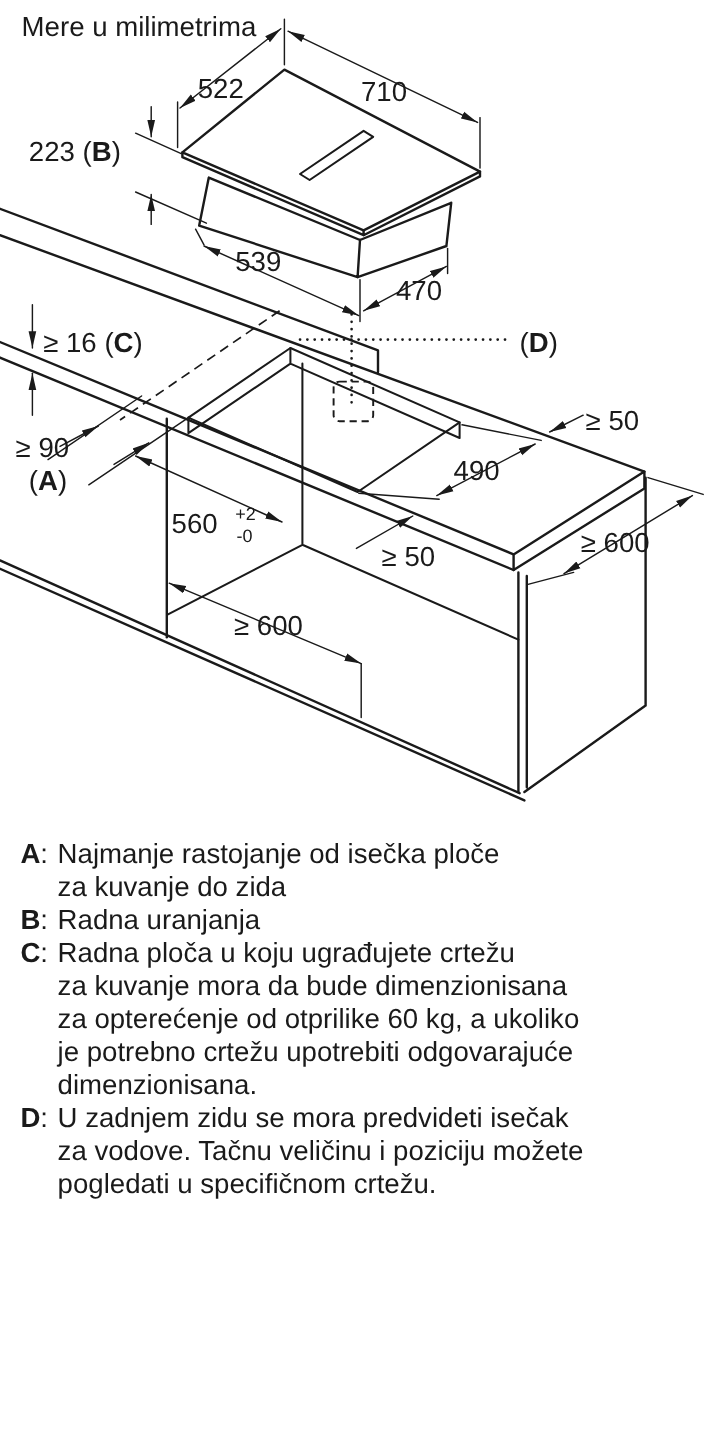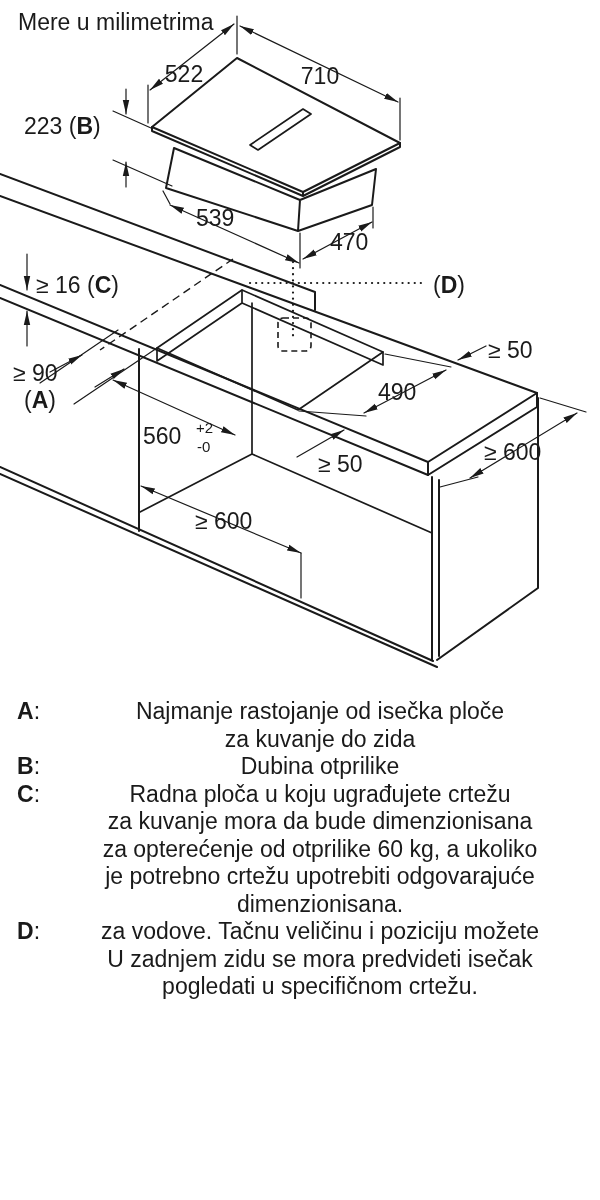--- a/index.html
+++ b/index.html
@@ -16,21 +16,21 @@
   .mid{stroke:#1a1a1a;stroke-width:1.7;fill:none;stroke-linejoin:round;stroke-linecap:round;}
   .dim{stroke:#1a1a1a;stroke-width:1.2;fill:none;stroke-linecap:round;}
   .dash{stroke:#1a1a1a;stroke-width:1.4;fill:none;stroke-dasharray:8 5;}
   .dot{stroke:#1a1a1a;stroke-width:2.2;fill:none;stroke-linecap:round;stroke-dasharray:0.1 6;}
   .drect{stroke:#1a1a1a;stroke-width:1.6;fill:none;stroke-dasharray:6 4;}
   .legend{position:absolute;left:0;top:690px;width:600px;padding:8px 8px 0 17px;box-sizing:border-box;
           font-size:23px;line-height:27.5px;}
   .legend-item{display:flex;}
   .legend-key{flex:none;width:31px;}
   .legend-key b{font-weight:bold;}
-  .legend-text{flex:1;text-align:center;}
+  .legend-text{flex:1;}
 </style>
 </head>
 <body>
 
 
 
 <svg width="600" height="690" viewBox="0 0 600 690">
   <defs>
     <marker id="ar" viewBox="0 0 14 8" refX="14" refY="4" markerWidth="14" markerHeight="8" markerUnits="userSpaceOnUse" orient="auto-start-reverse">
       <path d="M14,4 L0,0.8 L0,7.2 Z" fill="#1a1a1a"></path>
@@ -163,37 +163,37 @@
   <div class="legend-item">
     <div class="legend-key"><b>A</b><span>:</span></div>
     <div class="legend-text">
       <div>Najmanje rastojanje od isečka ploče</div>
       <div>za kuvanje do zida</div>
     </div>
   </div>
   <div class="legend-item">
     <div class="legend-key"><b>B</b><span>:</span></div>
     <div class="legend-text">
-      <div>Dubina otprilike</div>
+      <div>Radna uranjanja</div>
     </div>
   </div>
   <div class="legend-item">
     <div class="legend-key"><b>C</b><span>:</span></div>
     <div class="legend-text">
       <div>Radna ploča u koju ugrađujete crtežu</div>
       <div>za kuvanje mora da bude dimenzionisana</div>
       <div>za opterećenje od otprilike 60 kg, a ukoliko</div>
       <div>je potrebno crtežu upotrebiti odgovarajuće</div>
       <div>dimenzionisana.</div>
     </div>
   </div>
   <div class="legend-item">
     <div class="legend-key"><b>D</b><span>:</span></div>
     <div class="legend-text">
+      <div>U zadnjem zidu se mora predvideti isečak</div>
       <div>za vodove. Tačnu veličinu i poziciju možete</div>
-      <div>U zadnjem zidu se mora predvideti isečak</div>
       <div>pogledati u specifičnom crtežu.</div>
     </div>
   </div>
 </div>
 
 
 
 
 </body></html>

